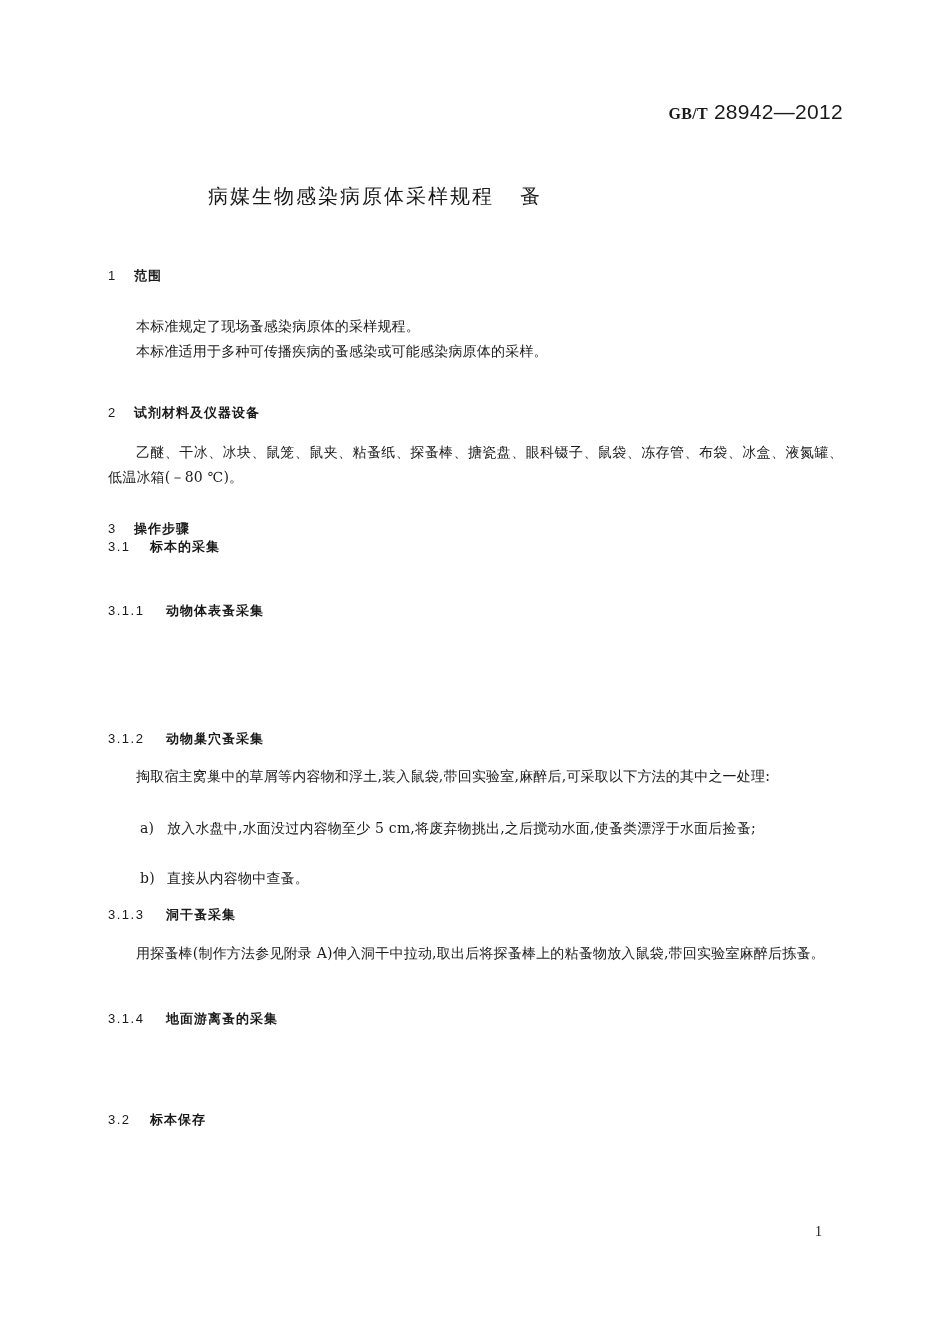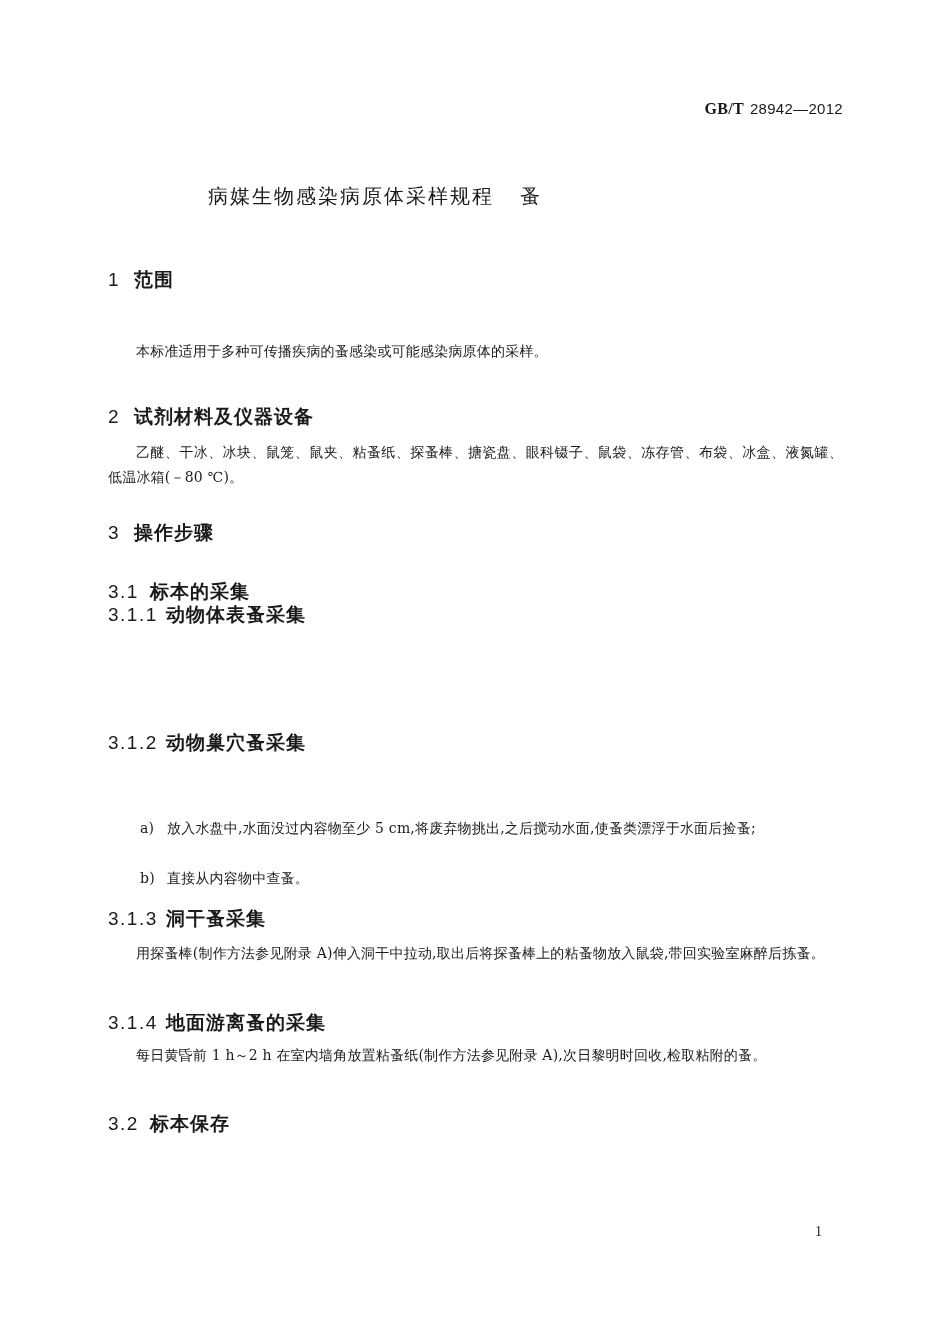--- a/index.html
+++ b/index.html
@@ -27,36 +27,36 @@
       font-size: 15px;
       letter-spacing: 0.3px;
     }
     .std-code .gb {
       font-family: "Liberation Serif", serif;
       font-weight: bold;
       font-size: 16px;
     }
     .std-code .num {
       font-family: "Liberation Sans", sans-serif;
-      font-size: 15px;
+      font-size: 21px;
       margin-left: 6px;
     }
     .doc-title {
       left: 0; width: 750px;
       top: 183px;
       text-align: center;
       font-family: "DejaVu Sans", "Liberation Sans", sans-serif;
       font-size: 20px;
       letter-spacing: 2px;
     }
     .doc-title .gap { display: inline-block; width: 26px; }
     .h {
       left: 108px;
       font-family: "DejaVu Sans", "Liberation Sans", sans-serif;
-      font-size: 19px;
+      font-size: 13px;
       font-weight: bold;
       letter-spacing: 1px;
     }
     .h .no {
       font-family: "Liberation Sans", sans-serif;
       font-weight: normal;
       display: inline-block;
       letter-spacing: 1.5px;
     }
     .h1 .no { width: 26px; }
@@ -107,60 +107,61 @@
     <span class="gb">GB/T</span><span class="num">28942—2012</span>
   </div>
 
   <div class="abs doc-title">
     <span>病媒生物感染病原体采样规程</span><span class="gap"></span><span>蚤</span>
   </div>
 
   <div class="abs h h1" style="top:267px;">
     <span class="no">1</span><span>范围</span>
   </div>
+  <div class="para" style="top:314px;">本标准规定了现场蚤感染病原体的采样规程。</div>
   <div class="para" style="top:339px;">本标准适用于多种可传播疾病的蚤感染或可能感染病原体的采样。</div>
 
   <div class="abs h h1" style="top:404px;">
     <span class="no">2</span><span>试剂材料及仪器设备</span>
   </div>
   <div class="para" style="top:440px;">乙醚、干冰、冰块、鼠笼、鼠夹、粘蚤纸、探蚤棒、搪瓷盘、眼科镊子、鼠袋、冻存管、布袋、冰盒、液氮罐、低温冰箱(－80 ℃)。</div>
 
   <div class="abs h h1" style="top:520px;">
     <span class="no">3</span><span>操作步骤</span>
   </div>
 
-  <div class="abs h h2" style="top:579px;">
+  <div class="abs h h2" style="top:538px;">
     <span class="no">3.1</span><span>标本的采集</span>
   </div>
 
   <div class="abs h h3" style="top:602px;">
     <span class="no">3.1.1</span><span>动物体表蚤采集</span>
   </div>
 
   <div class="abs h h3" style="top:730px;">
     <span class="no">3.1.2</span><span>动物巢穴蚤采集</span>
   </div>
+  <div class="para" style="top:764px;">掏取宿主窝巢中的草屑等内容物和浮土,装入鼠袋,带回实验室,麻醉后,可采取以下方法的其中之一处理:</div>
   <div class="list-item" style="top:816px;">
     <span class="marker">a)</span>
     <span class="text">放入水盘中,水面没过内容物至少 5 cm,将废弃物挑出,之后搅动水面,使蚤类漂浮于水面后捡蚤;</span>
   </div>
   <div class="list-item" style="top:866px;">
     <span class="marker">b)</span>
     <span class="text">直接从内容物中查蚤。</span>
   </div>
 
   <div class="abs h h3" style="top:906px;">
     <span class="no">3.1.3</span><span>洞干蚤采集</span>
   </div>
   <div class="para" style="top:941px;">用探蚤棒(制作方法参见附录 A)伸入洞干中拉动,取出后将探蚤棒上的粘蚤物放入鼠袋,带回实验室麻醉后拣蚤。</div>
 
   <div class="abs h h3" style="top:1010px;">
     <span class="no">3.1.4</span><span>地面游离蚤的采集</span>
   </div>
-  <div class="para" style="top:1043px;">每日黄昏前 1 h～2 h 在室内墙角放置粘蚤纸(制作方法参见附录 A),次日黎明时回收,检取粘附的蚤。</div>
 
   <div class="abs h h2" style="top:1111px;">
     <span class="no">3.2</span><span>标本保存</span>
   </div>
 
   <div class="abs page-number">1</div>
 
 </div>
 
 </body></html>

